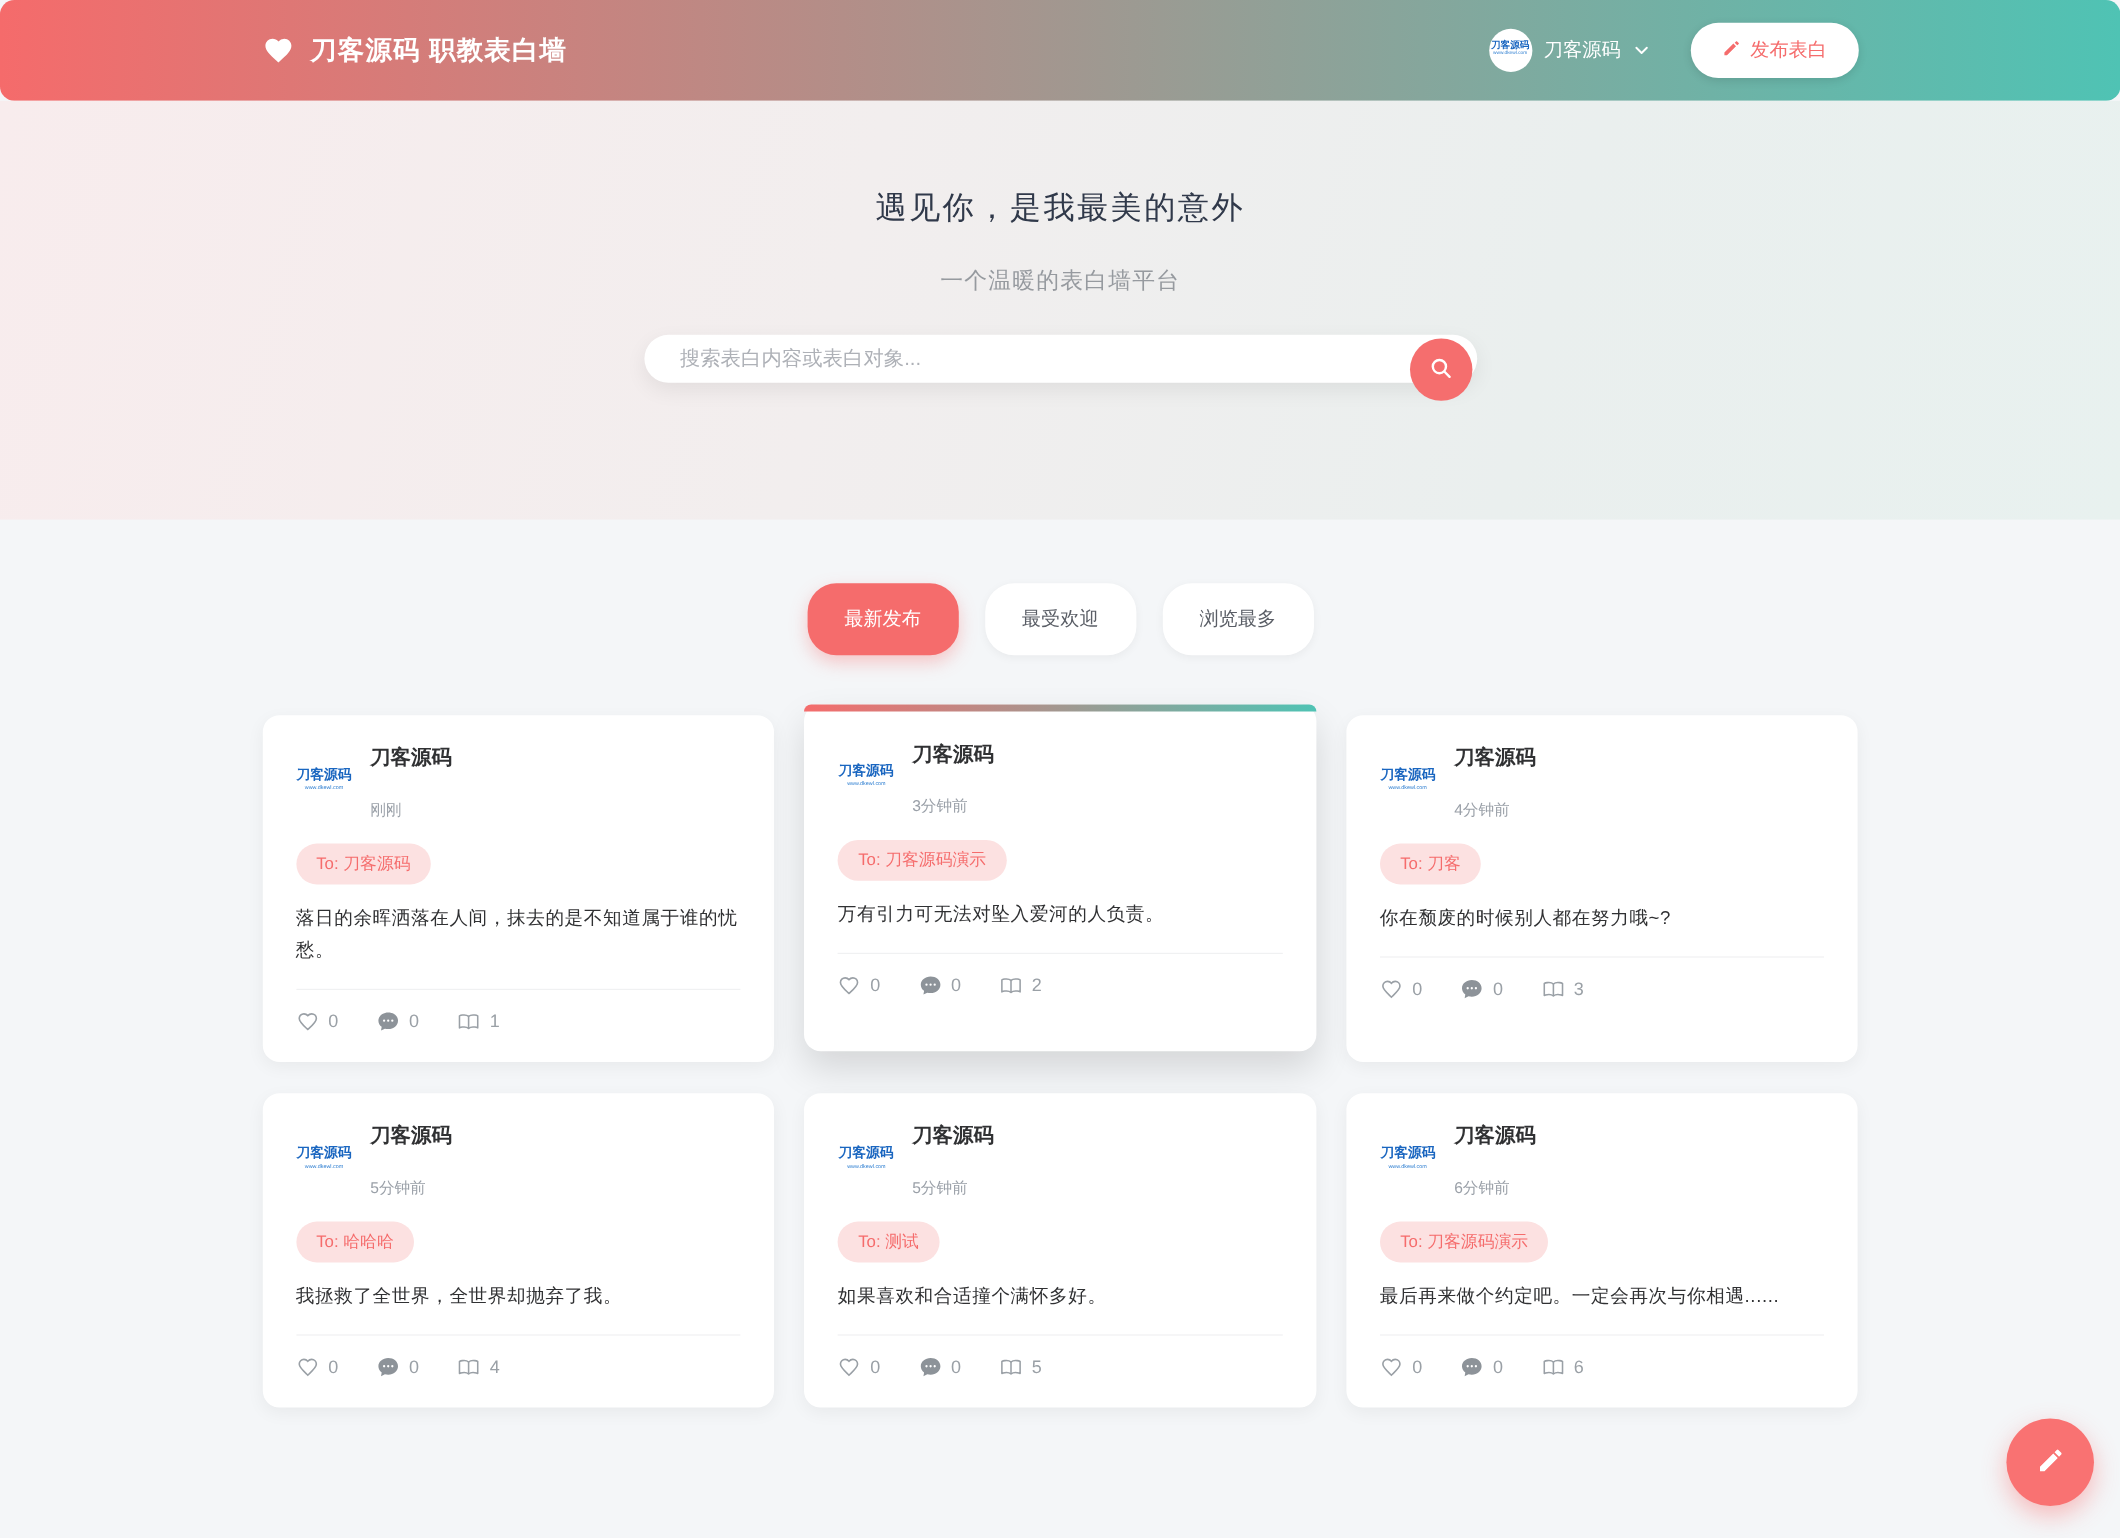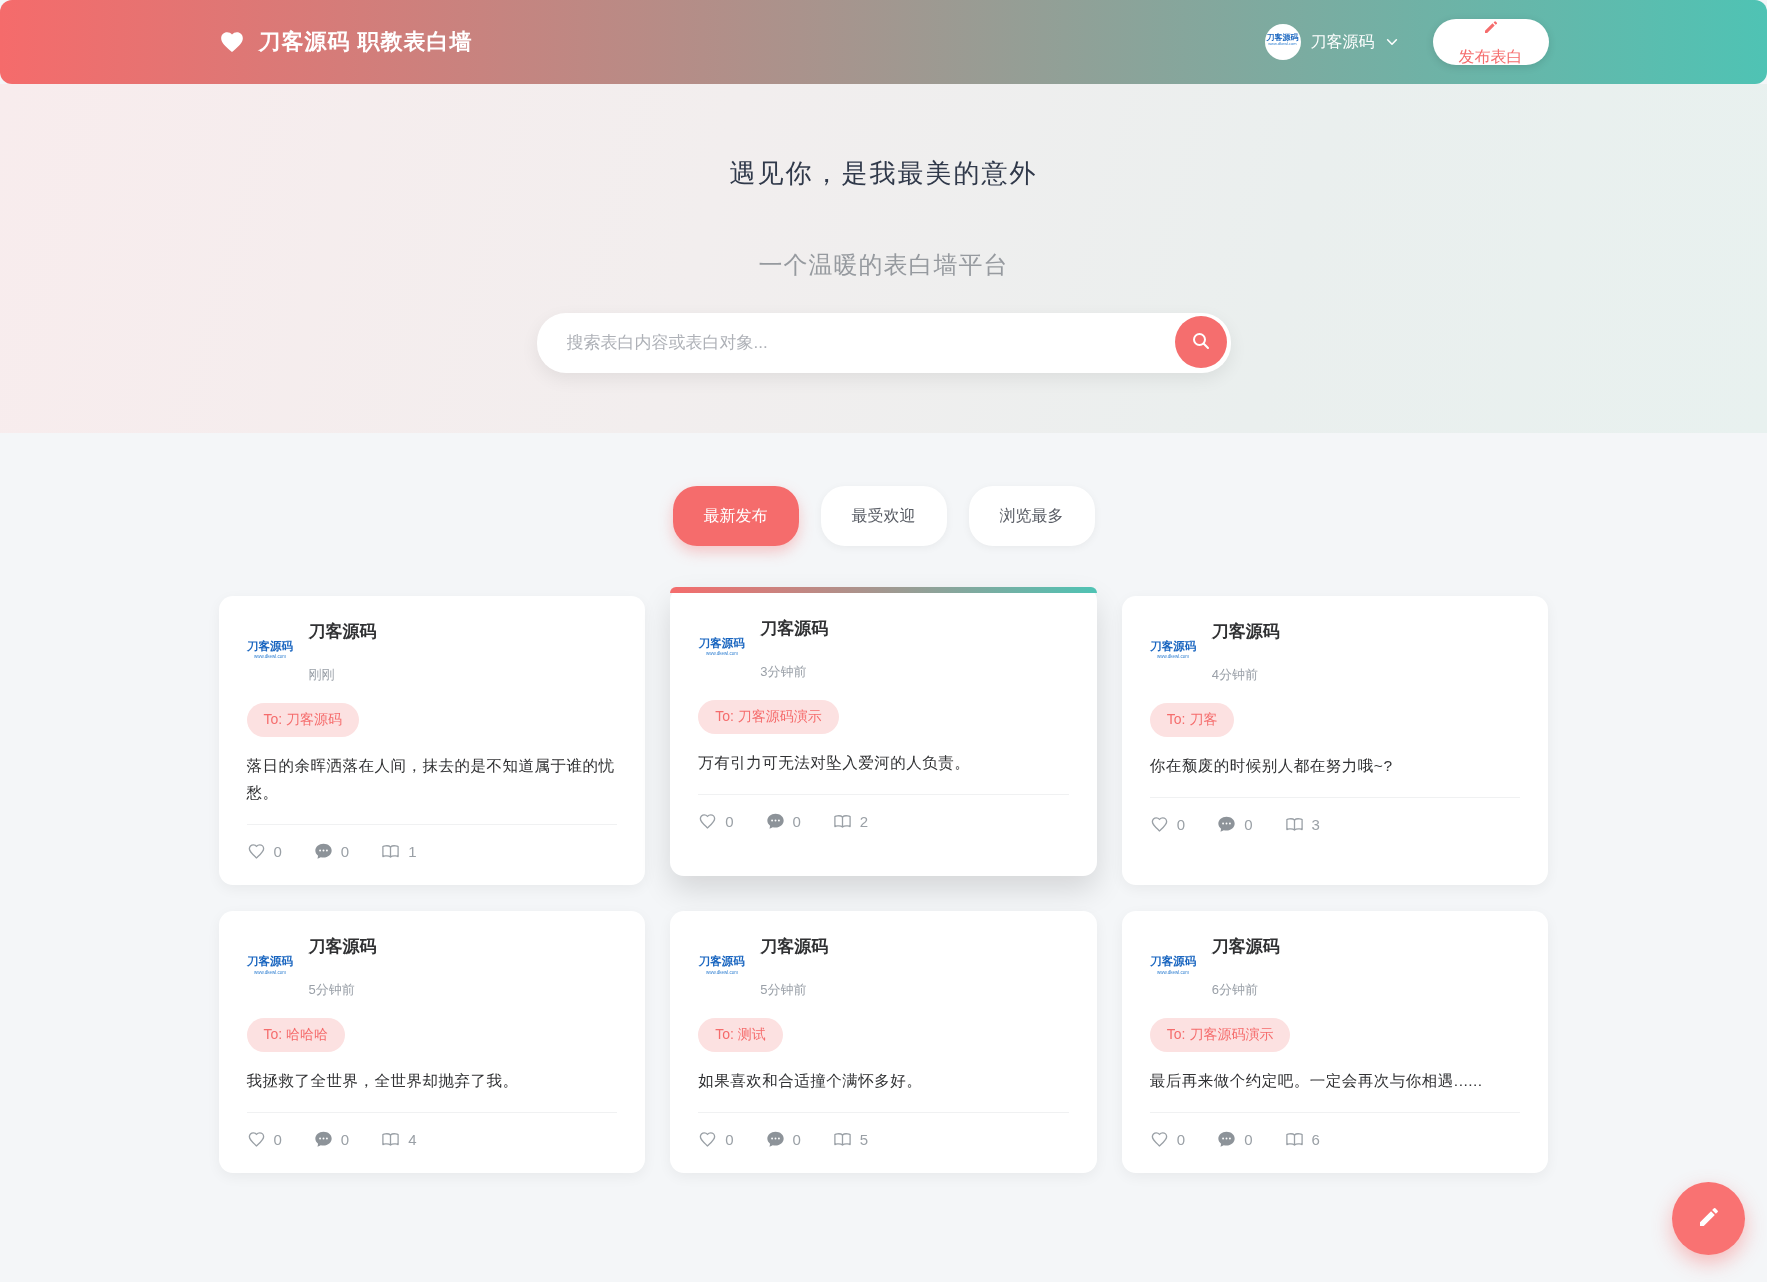--- a/index.html
+++ b/index.html
@@ -28,21 +28,20 @@
   .nav-right { display: flex; align-items: center; gap: 34px; }
   .user-menu { display: flex; align-items: center; gap: 10px; cursor: pointer; }
   .user-name { color: #fff; font-size: 16px; }
   .chev { width: 14px; height: 14px; display: flex; }
   .publish-btn {
     display: flex; align-items: center; gap: 8px;
     background: #fff; border: none; cursor: pointer;
     height: 46px; padding: 0 26px; border-radius: 23px;
     color: #f56c6c; font-size: 16px; font-weight: 500;
     box-shadow: 0 2px 8px rgba(0,0,0,0.12);
-    flex-direction: column;
   }
 
   
   .logo-box {
     background: #fff; display: flex; flex-direction: column;
     align-items: center; justify-content: center; line-height: 1;
   }
   .logo-text { color: #1a66c0; font-weight: bold; white-space: nowrap; }
   .logo-sub  { color: #2f7fd1; white-space: nowrap; transform: scale(0.5); transform-origin: center top; }
   .nav-avatar { width: 36px; height: 36px; border-radius: 50%; overflow: hidden; }
@@ -55,23 +54,23 @@
   
   .hero {
     height: 349px;
     background: linear-gradient(105deg, #f8eced 0%, #f2eeee 40%, #eaefee 72%, #e8f1ef 100%);
     text-align: center;
   }
   .hero-title {
     padding-top: 72px;
     font-size: 26px; font-weight: 400; color: #30394a; letter-spacing: 2px;
   }
-  .hero-subtitle { margin-top: 58px; font-size: 24px; color: #969a9f; letter-spacing: 1px; }
+  .hero-subtitle { margin-top: 30px; font-size: 19px; color: #969a9f; letter-spacing: 1px; }
   .search-wrap {
-    position: relative; width: 694px; height: 60px; margin: 32px auto 0;
+    position: relative; width: 694px; height: 40px; margin: 32px auto 0;
   }
   .search-input {
     width: 100%; height: 100%; border: none; outline: none;
     border-radius: 29px; background: #fff;
     padding: 0 80px 0 30px; font-size: 17px; color: #333;
     box-shadow: 0 6px 18px rgba(0,0,0,0.07);
     font-family: "Liberation Sans", "DejaVu Sans", sans-serif;
   }
   .search-input::placeholder { color: #aeb1b7; }
   .search-btn {

